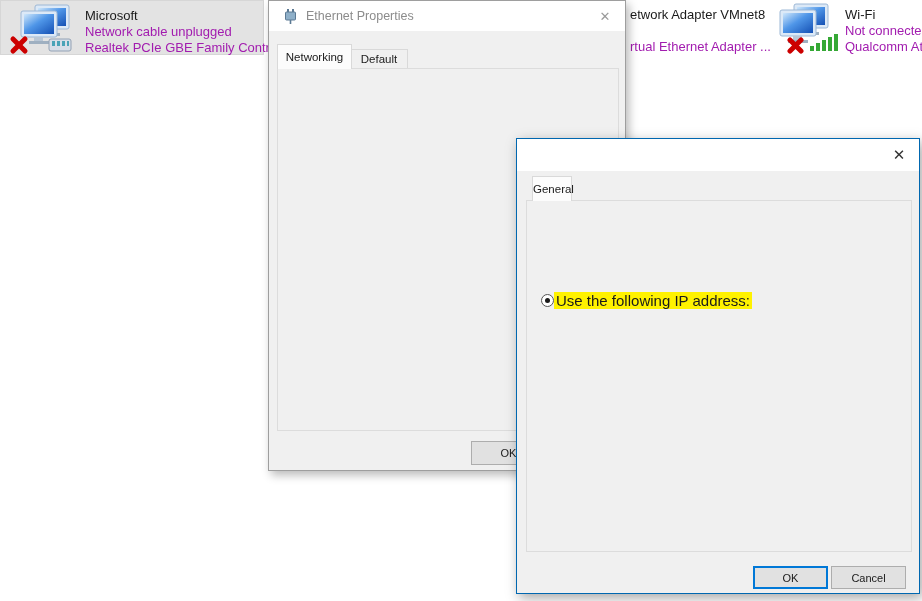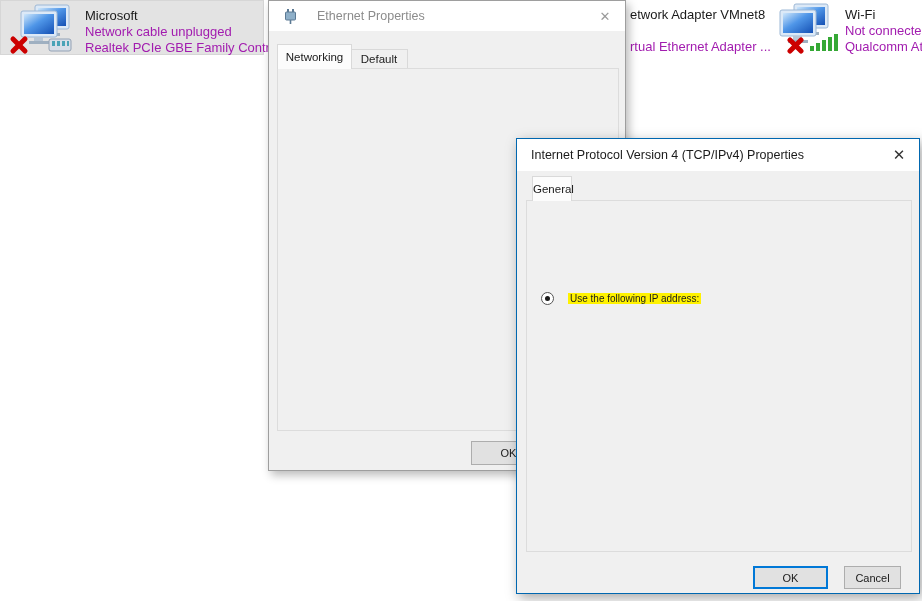--- a/index.html
+++ b/index.html
@@ -66,21 +66,21 @@
   .legend { position:absolute; background:#f0f0f0; padding:0 4px; font-size:11.5px; color:#1a1a1a; }
   .desc-line { position:absolute; font-size:11.5px; color:#1a1a1a; white-space:nowrap; }
 
   
   .radio { position:absolute; display:flex; align-items:center; }
   .rcircle { width:13px; height:13px; border:1px solid #555; border-radius:50%; background:#fff;
              position:relative; flex:none; }
   .radio-checked .rcircle::after { content:""; position:absolute; left:3px; top:3px; width:5px; height:5px;
              border-radius:50%; background:#1a1a1a; }
   .radio-disabled .rcircle { border-color:#b0b0b0; }
-  .rlabel { font-size:10px; color:#1a1a1a; margin-left:14px; white-space:nowrap; background:#f0f0f0; padding:0 2px; }
+  .rlabel { font-size:15px; color:#1a1a1a; margin-left:0; white-space:nowrap; background:#f0f0f0; padding:0 2px; }
   .radio-disabled .rlabel { color:#8f8f8f; }
   .hl { background:#fff200 !important; }
 
   .ipfield { position:absolute; width:124px; height:20px; background:#fff; border:1px solid #7a7a7a; }
   .ipfield .val { position:absolute; left:2px; right:2px; top:2px; bottom:2px; background:#fff200;
                   font-size:11.5px; color:#1a1a1a; display:flex; align-items:center; justify-content:center;
                   white-space:pre; }
   .caret { display:inline-block; width:1px; height:13px; background:#111; margin-left:1px; }
 
   .vcheck { position:absolute; width:13px; height:13px; background:#fff; border:1px solid #707070; }
@@ -162,21 +162,21 @@
   </div>
 
   <div class="win win-eth">
     <div class="titlebar">
       <svg style="margin-left:15px" width="13" height="17" viewBox="0 0 13 17">
         <rect x="3" y="1" width="2" height="3" fill="#5c7a94"></rect>
           <rect x="8" y="1" width="2" height="3" fill="#5c7a94"></rect>
         <rect x="1.5" y="4" width="10" height="8" rx="1" fill="#8fb0c9" stroke="#5c7a94"></rect>
         <line x1="6.5" y1="12" x2="6.5" y2="16" stroke="#5c7a94" stroke-width="1.6"></line>
       </svg>
-      <span class="title-text" style="margin-left:20px">Ethernet Properties</span>
+      <span class="title-text" style="margin-left:9px">Ethernet Properties</span>
       <span class="close-btn">✕</span>
     </div>
 
     <div class="tab tab-active" style="left:8px;top:43px;width:75px;height:25px;line-height:24px">Networking</div>
     <div class="tab" style="left:81px;top:48px;width:58px;height:20px;line-height:19px">Default</div>
     <div class="tabpage" style="left:8px;top:67px;width:342px;height:363px"></div>
 
     <div class="lbl" style="left:22px;top:76px">Connect using:</div>
 
     <div class="adapter-box">
@@ -284,21 +284,20 @@
       <div class="desc-line" style="left:11px;top:9px">Transmission Control Protocol/Internet Protocol. The default</div>
       <div class="desc-line" style="left:11px;top:24px">wide area network protocol that provides communication</div>
       <div class="desc-line" style="left:11px;top:39px">across diverse interconnected networks.</div>
     </div>
 
     <div class="btn" style="left:202px;top:440px;width:75px;height:24px">OK</div>
   </div>
 
   <div class="win win-ip">
     <div class="titlebar">
-      <span class="title-text" style="margin-left:14px">Internet Protocol Version 4 (TCP/IPv4) Properties</span>
       <span class="close-btn" style="top:4px;font-size:15px">✕</span>
     </div>
 
     <div class="tab tab-active" style="left:15px;top:37px;width:40px;height:25px;line-height:24px">General</div>
     <div class="tabpage" style="left:9px;top:61px;width:386px;height:352px"></div>
 
     <div class="intro">You can get IP settings assigned automatically if your network supports this capability. Otherwise, you need to ask your network administrator for the appropriate IP settings.</div>
 
     <div class="radio" style="left:24px;top:130px">
       <span class="rcircle"></span>
@@ -340,16 +339,16 @@
       <div class="ipfield" style="left:191px;top:38px">
         <div class="val"><span>192 . 168 . 20 . 10</span><span class="caret"></span></div>
       </div>
     </div>
 
     <span class="vcheck" style="left:25px;top:379px"></span>
     <div class="lbl" style="left:44px;top:380px">Validate settings upon exit</div>
     <div class="btn" style="left:291px;top:383px;width:81px;height:23px">Advanced...</div>
 
     <div class="btn btn-default" style="left:236px;top:427px;width:75px;height:23px">OK</div>
-    <div class="btn" style="left:327px;top:427px;width:57px;height:23px">Cancel</div>
+    <div class="btn" style="left:314px;top:427px;width:75px;height:23px">Cancel</div>
   </div>
 
 </div>
 
 </body></html>

